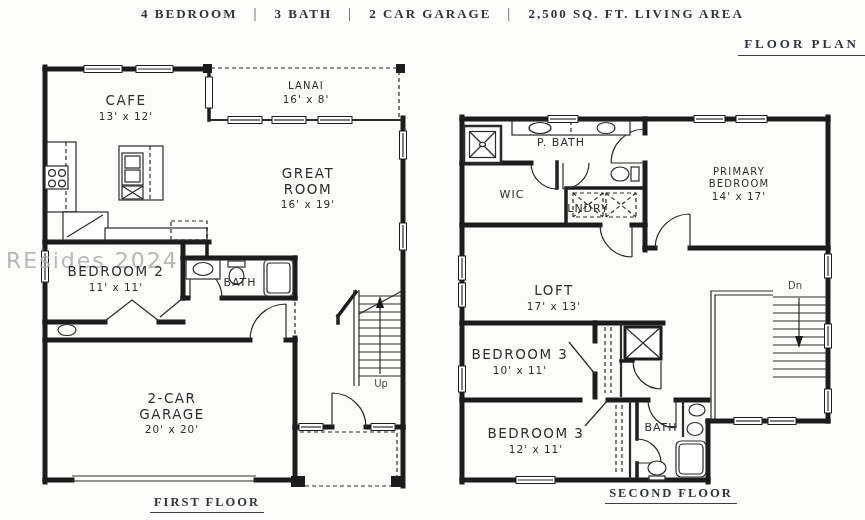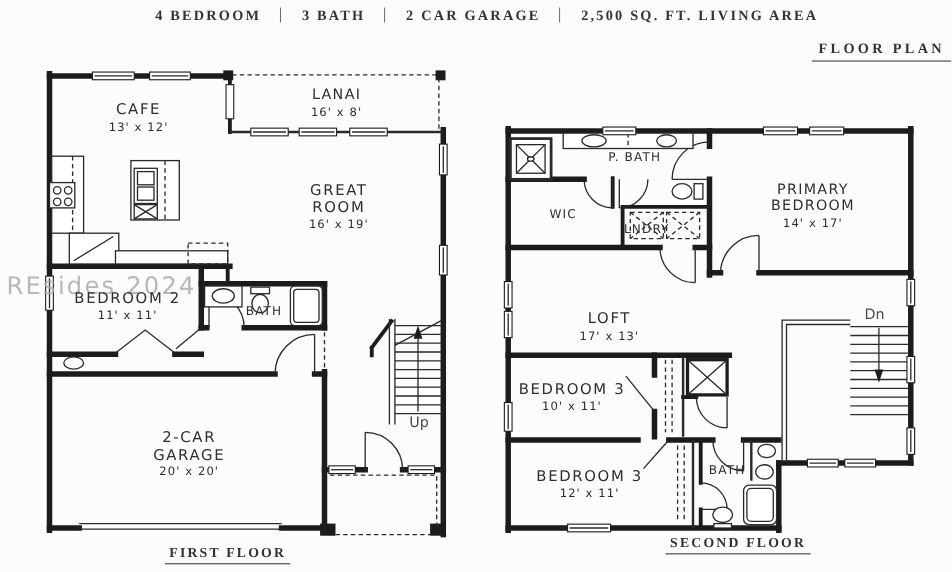--- a/index.html
+++ b/index.html
@@ -29,22 +29,22 @@
     font-size:12.5px;letter-spacing:2px;color:#2f343b;white-space:nowrap;
   }
   .floor-caption span{display:inline-block;border-bottom:1.5px solid #3a3f45;padding:0 4px 2px 4px;}
   #caption-first{left:147px;top:495px;width:120px;}
   #caption-second{left:596px;top:486px;width:150px;}
   
   .room-label{position:absolute;display:flex;flex-direction:column;align-items:center;text-align:center;}
   .room-name{font-size:13.5px;letter-spacing:1.5px;color:#2e2e2e;line-height:1.15;}
   .room-dims{font-size:10.5px;letter-spacing:1px;color:#2e2e2e;margin-top:1px;white-space:nowrap;}
   .lbl-sm .room-name{font-size:11px;letter-spacing:1px;}
-  .lbl-xs .room-name{font-size:13px;letter-spacing:0;color:#4a4a4a;}
-  .lbl-md .room-name{font-size:13px;letter-spacing:1.2px;}
+  .lbl-xs .room-name{font-size:10px;letter-spacing:0;color:#4a4a4a;}
+  .lbl-md .room-name{font-size:10px;letter-spacing:1.2px;}
   
   #watermark{
     position:absolute;left:6px;top:248px;
     font-size:22px;letter-spacing:2px;color:#a9a9a9;opacity:.82;white-space:nowrap;
   }
   
   svg{position:absolute;left:0;top:0;}
   .w {stroke:#1c1c1c;stroke-width:5;fill:none;stroke-linecap:square;}
   .w4{stroke:#1c1c1c;stroke-width:3.5;fill:none;stroke-linecap:square;}
   .t {stroke:#2a2a2a;stroke-width:1.2;fill:none;}
@@ -309,21 +309,21 @@
     <div class="room-name">2-CAR GARAGE</div>
     <div class="room-dims">20' x 20'</div>
   </div>
   <div class="room-label lbl-xs" style="left:371px;top:378px;width:20px;">
     <div class="room-name">Up</div>
   </div>
   <div id="caption-first" class="floor-caption">
     <span>FIRST FLOOR</span>
   </div>
 
-  <div class="room-label lbl-sm" style="left:521px;top:137px;width:80px;align-items:flex-end;">
+  <div class="room-label lbl-sm" style="left:521px;top:137px;width:80px;">
     <div class="room-name">P. BATH</div>
   </div>
   <div class="room-label lbl-sm" style="left:487px;top:189px;width:50px;">
     <div class="room-name">WIC</div>
   </div>
   <div class="room-label lbl-sm" style="left:560px;top:203px;width:56px;">
     <div class="room-name">LNDRY</div>
   </div>
   <div class="room-label lbl-md" style="left:696px;top:166px;width:86px;">
     <div class="room-name">PRIMARY BEDROOM</div>

